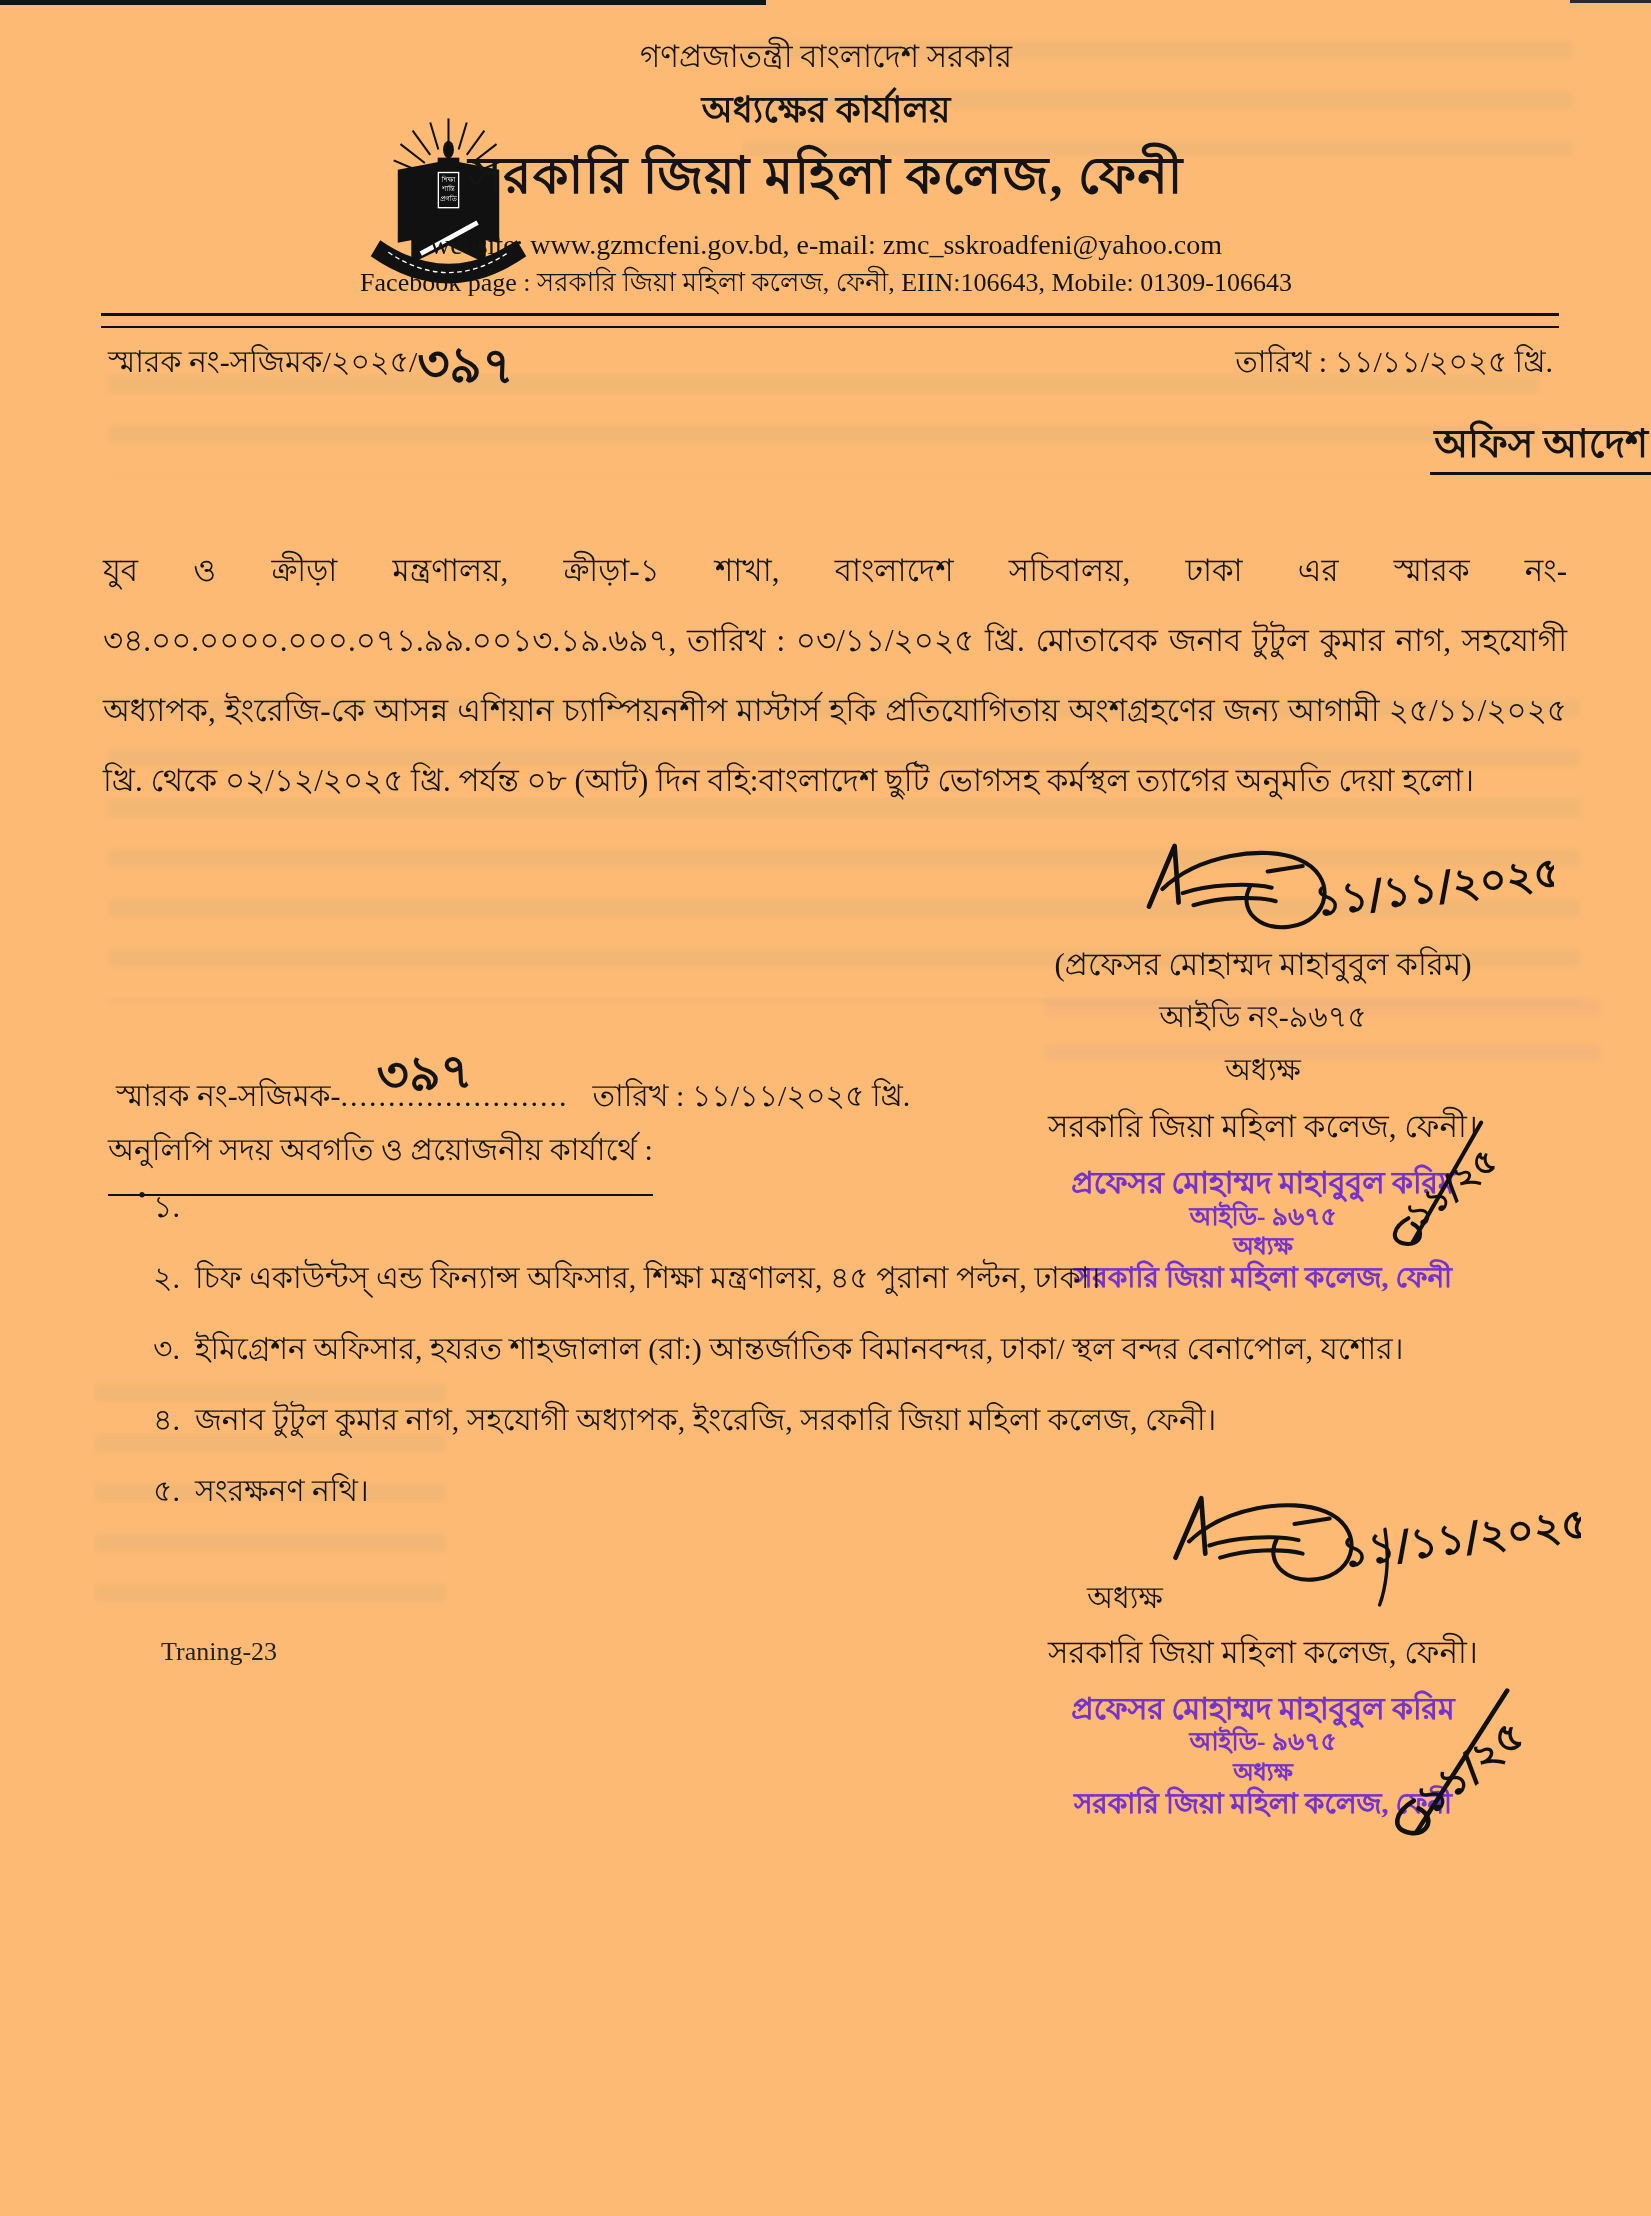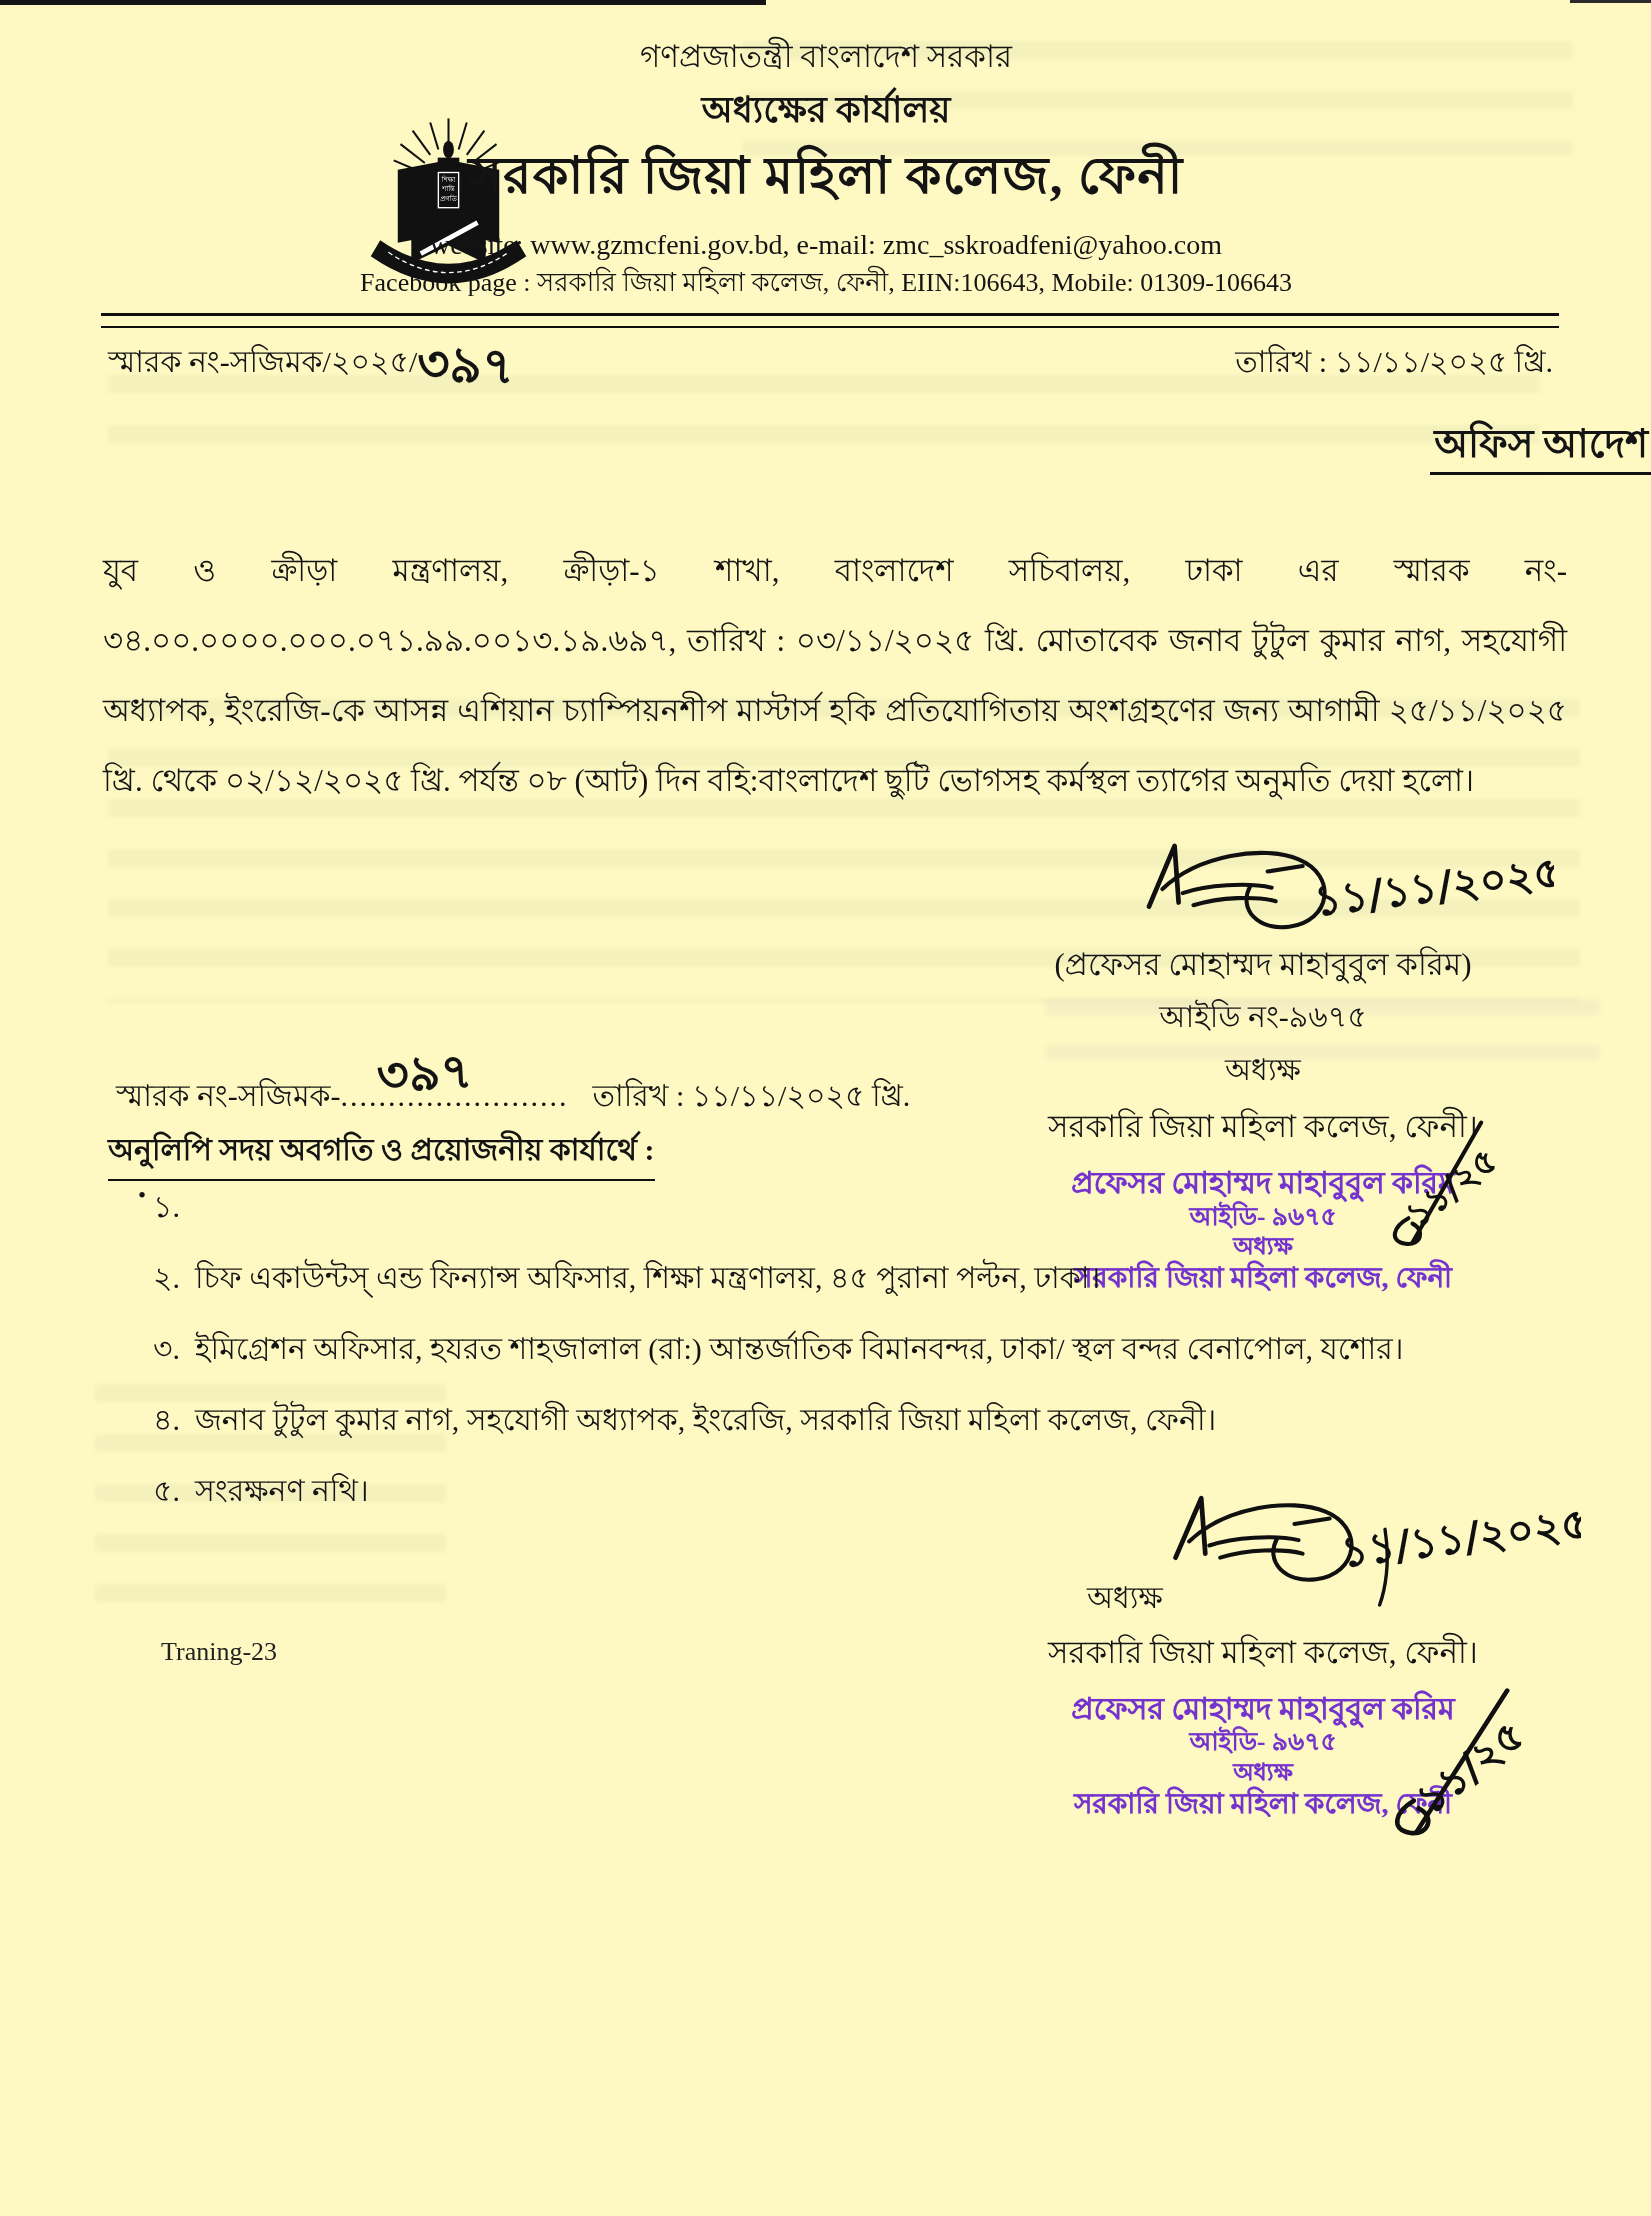--- a/index.html
+++ b/index.html
@@ -1,18 +1,18 @@
 <!DOCTYPE html>
 <html lang="bn" style="font-size:10.8px"><head>
 <meta charset="utf-8">
 <style>
   html,body { margin:0; padding:0; background:#dededa; }
   .page {
     position:relative; width:1652px; height:2216px; margin:0 auto;
-    background:#fef9c3; color:#141414; overflow:hidden;
+    background:#fdba74; color:#141414; overflow:hidden;
     font-family:"Liberation Serif","DejaVu Serif",serif;
   }
   
   .edge-top      { position:absolute; left:0; top:0; width:766px; height:4.7px; background:#151515; }
   .edge-top-right{ position:absolute; left:1570px; top:0; width:82px; height:3.4px; background:#2a2a2a; }
 
   
   .bleed {
     position:absolute; pointer-events:none; filter:blur(2.7px); opacity:.5;
     background:repeating-linear-gradient(180deg,
@@ -82,22 +82,22 @@
   
   .memo-bottom { position:absolute; left:116px; top:1072px; font-size:30px; }
   .dotted-seg { position:relative; display:inline-block; }
   .dotted-seg .hand-num {
     position:absolute; left:36px; top:-43px; font-size:49px; transform:rotate(-3deg);
   }
   .dots { letter-spacing:2px; }
   .memo-bottom .date { margin-left:24px; }
 
   .dist-heading {
-    position:absolute; left:108px; top:1126px; font-size:30px; font-weight:bold;
-    border-bottom:2px solid #111; padding-bottom:2px;
+    position:absolute; left:108px; top:1126px; font-size:30px; font-weight:normal;
+    border-bottom:2px solid #111; padding-bottom:17px;
   }
   .dist { position:absolute; left:138px; top:1183px; width:1445px; font-size:30px; }
   .dist-item { display:flex; margin-bottom:20px; }
   .dist-item .bullet { width:15px; font-size:23px; }
   .dist-item .num { width:42px; flex:0 0 auto; }
 
   .footer-note { position:absolute; left:161px; top:1637px; font-size:26px; color:#222; }
 
   svg .ink  { stroke:#101010; fill:none; stroke-linecap:round; stroke-linejoin:round; }
   svg text.ink-text { fill:#101010; stroke:none; font-weight:bold;

